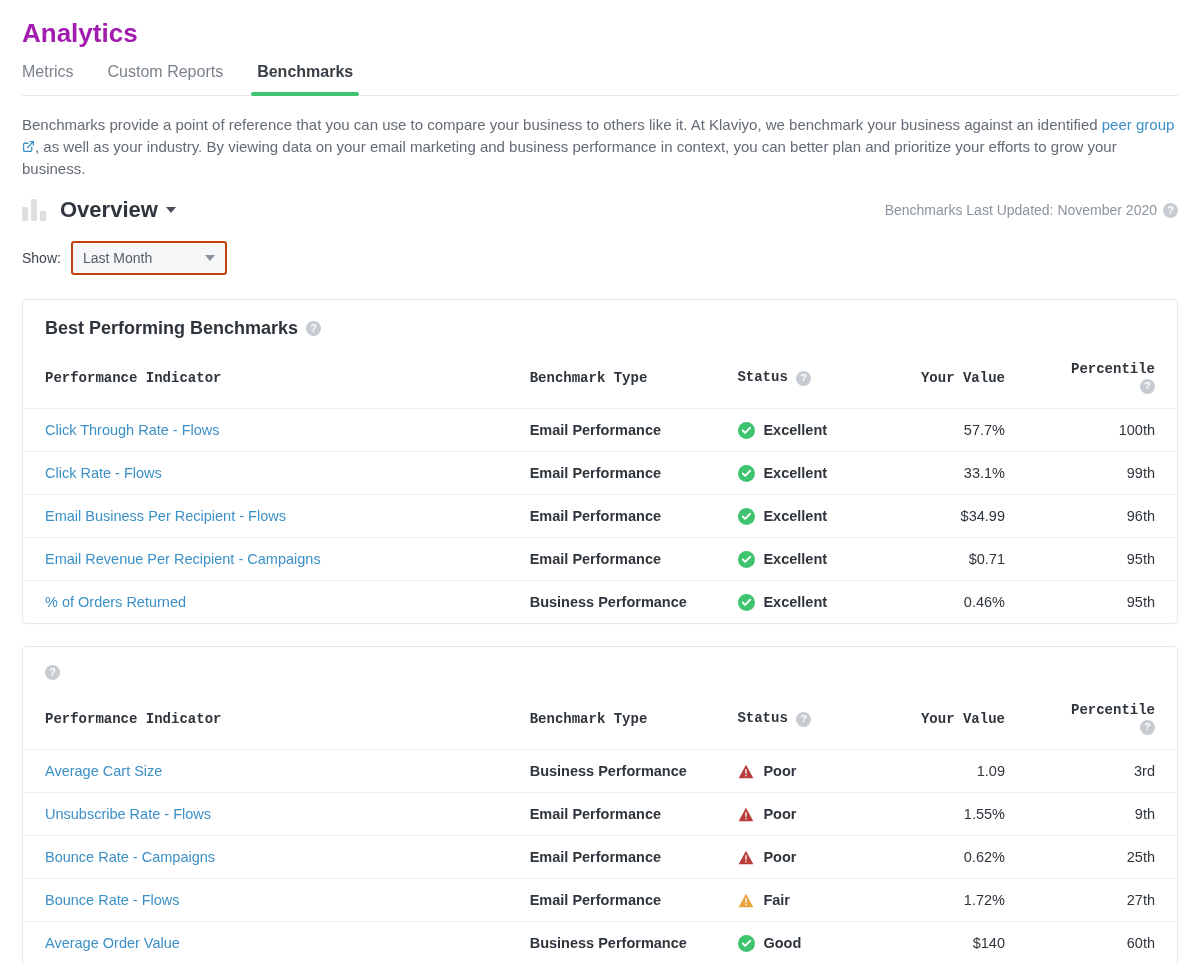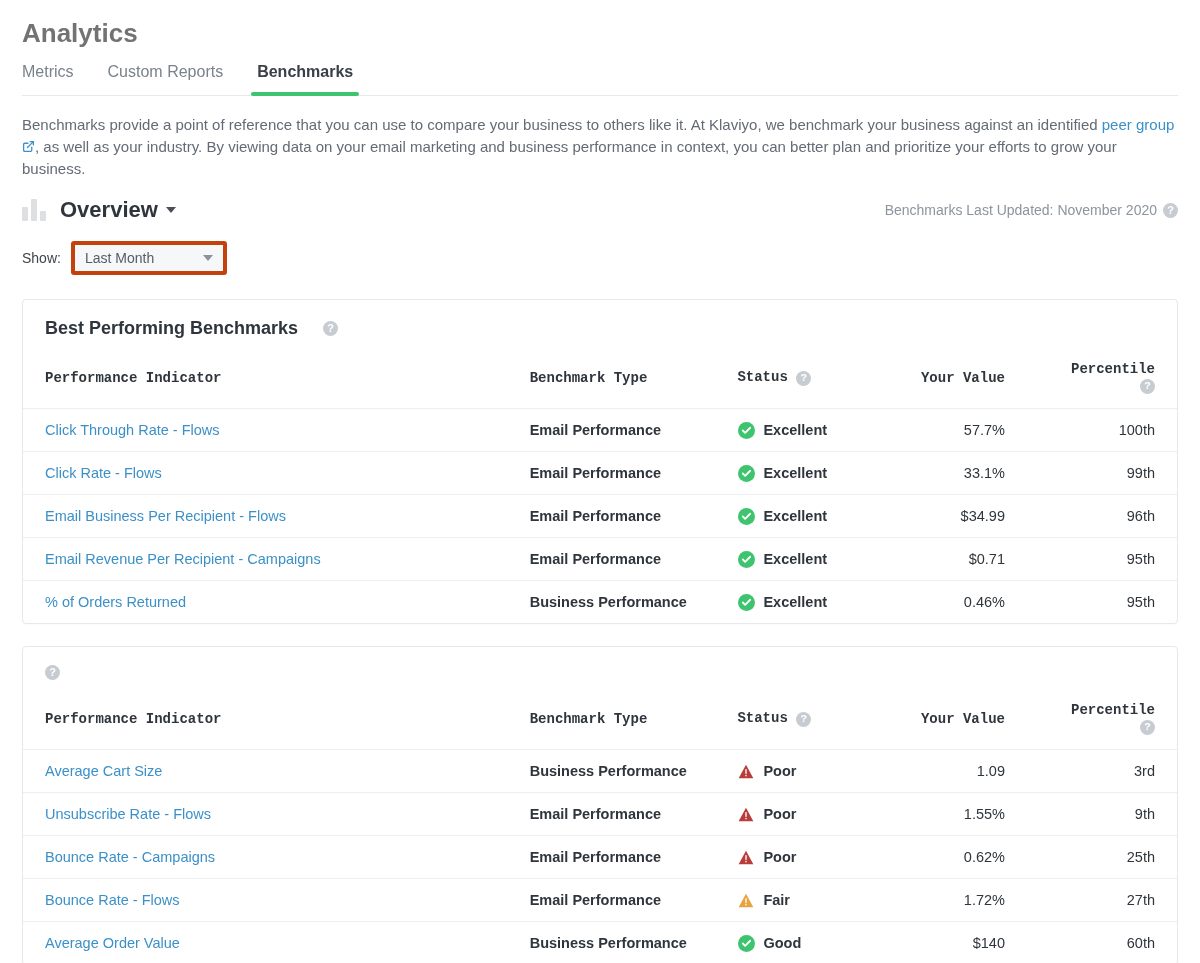--- a/index.html
+++ b/index.html
@@ -1,41 +1,41 @@
 <!DOCTYPE html>
 <html><head>
 <meta charset="utf-8">
 <style>
   * { box-sizing: border-box; margin: 0; padding: 0; }
   html, body { width: 1200px; background: #fff; font-family: -apple-system, "Helvetica Neue", Arial, sans-serif; color: #3a3f45; }
   .page { width: 1200px; }
   .header { padding: 18px 22px 0 22px; }
-  h1.page-title { font-size: 26px; font-weight: 600; color: #737373; margin-bottom: 14px; }
+  h1.page-title { font-size: 26px; font-weight: 600; color: #a21caf; margin-bottom: 14px; }
   .tabs { display: flex; gap: 34px; border-bottom: 1px solid #e6e8eb; }
   .tab { padding: 0 0 14px 0; font-size: 16px; color: #7a828b; cursor: pointer; position: relative; }
   .tab.active { color: #3a4047; font-weight: 600; }
   .tab.active::after { content:""; position:absolute; left:-6px; right:-6px; bottom:-1px; height:4px; background:#3ec36f; border-radius:2px; }
   .intro { padding: 18px 22px 6px 22px; font-size: 15px; line-height: 1.45; color: #646b75; }
   .intro a { color: #3b90c7; text-decoration: none; }
   .ext-icon { display:inline-block; width:13px; height:13px; vertical-align:-1px; }
   .row-overview { display:flex; align-items:center; justify-content:space-between; padding: 12px 22px 10px 22px; }
   .ov-left { display:flex; align-items:center; gap:14px; }
   .bars-icon { display:inline-flex; gap:3px; align-items:flex-end; opacity:.25; }
   .bars-icon span { display:block; width:6px; background:#7b828c; border-radius:1px; }
   .bars-icon span:nth-child(1){height:14px} .bars-icon span:nth-child(2){height:22px} .bars-icon span:nth-child(3){height:10px}
   .ov-title { font-size:22px; font-weight:700; color:#2f353c; display:flex; align-items:center; gap:8px; cursor:pointer; }
   .caret-down { width:0; height:0; border-left:5px solid transparent; border-right:5px solid transparent; border-top:6px solid #4a5058; }
   .last-updated { font-size:14px; color:#8c949e; display:flex; align-items:center; gap:6px; }
   .help-icon { display:inline-flex; width:15px; height:15px; border-radius:50%; background:#c7ccd2; color:#fff; font-size:11px; font-weight:700; align-items:center; justify-content:center; line-height:1; }
   .filter-row { display:flex; align-items:center; gap:10px; padding: 8px 22px 24px 22px; }
   .filter-row label { font-size:14px; color:#3f454d; font-weight:500; }
-  .select { position:relative; display:flex; align-items:center; justify-content:space-between; width:156px; height:34px; padding:0 10px; border:4px solid #c2410c; border-radius:3px; background:#f6f7f8; font-size:14px; color:#565d67; cursor:pointer; }
+  .select { position:relative; display:flex; align-items:center; justify-content:space-between; width:156px; height:34px; padding:0 10px; border:2px solid #c2410c; border-radius:3px; background:#f6f7f8; font-size:14px; color:#565d67; cursor:pointer; }
   .select .sel-caret{ width:0;height:0;border-left:5px solid transparent;border-right:5px solid transparent;border-top:6px solid #8b929c; }
   .card { margin: 0 22px 22px 22px; border:1px solid #e6e8eb; border-radius:4px; background:#fff; box-shadow:0 1px 2px rgba(0,0,0,.02); }
-  .card-head { padding:18px 22px 10px 22px; display:flex; align-items:center; gap:25px; }
+  .card-head { padding:18px 22px 10px 22px; display:flex; align-items:center; gap:8px; }
   .card-head h2 { font-size:18px; font-weight:700; color:#2f353c; }
   table { width:100%; border-collapse:collapse; }
   thead th { text-align:left; font-size:14px; font-weight:700; color:#2f353c; padding:12px 22px 14px 22px;font-family:Liberation Mono, monospace; }
   thead th.num, tbody td.num { text-align:right; }
   tbody tr { border-top:1px solid #eceef1; }
   tbody td { padding:12px 22px; font-size:14.5px; color:#2f353c; }
   tbody td a { color:#3b90c7; text-decoration:none; }
   td.type { font-weight:600; color:#2f353c; }
   .status-cell { display:flex; align-items:center; gap:8px; font-weight:600; color:#2f353c; }
   .icon { display:inline-flex; width:18px; height:18px; align-items:center; justify-content:center; }

